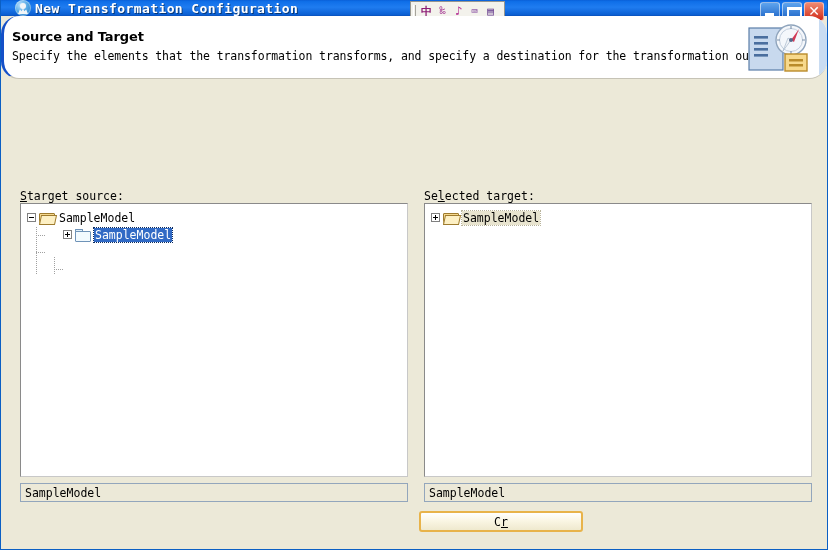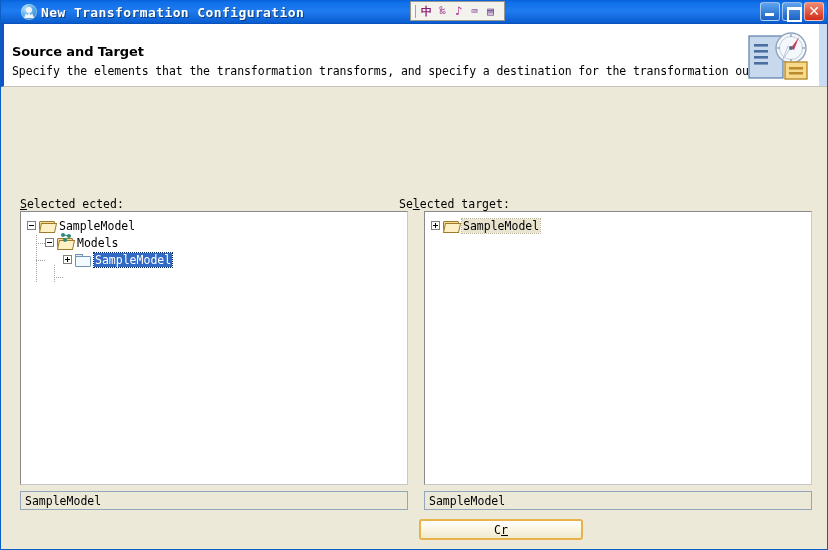--- a/index.html
+++ b/index.html
@@ -17,25 +17,25 @@
     width: 828px; height: 550px;
     background: #ECE9D8;
     border: 1px solid #0B5FC4;
     border-top: none;
     overflow: hidden;
   }
 
   
   #titlebar {
     position: relative;
-    height: 24px;
+    height: 16px;
     background: linear-gradient(180deg,#0A60D8 0%,#0F6FE8 10%,#1F7CF0 45%,#0B5FD2 92%,#0A4FB8 100%);
     display: flex;
     align-items: center;
-    padding-left: 20px;
+    padding-left: 14px;
     user-select: none;
   }
   #app-icon {
     width: 16px; height: 16px;
     border-radius: 50%;
     background: radial-gradient(circle at 35% 32%, #bfe4ff 0%, #55aae6 45%, #1e72bd 100%);
     position: relative;
     flex: 0 0 auto;
     margin-right: 4px;
     box-shadow: 0 0 0 1px rgba(255,255,255,.35) inset;
@@ -125,22 +125,23 @@
     margin-top:-1px;
   }
 
   
   #header {
     position: relative;
     height: 63px;
     background: #FFFFFF;
     border-left: 3px solid #1550C8;
     border-bottom: 1px solid #C6C3B6;
-    padding: 20px 0 0 8px;
-    overflow: hidden;
+    padding: 13px 0 0 8px;
+    overflow: hidden;
+    border-radius: 18px;
   }
   #header-title {
     font-family: "DejaVu Sans", "Liberation Sans", sans-serif;
     font-size: 13px;
     font-weight: bold;
     color: #000000;
     letter-spacing: -.1px;
   }
   #header-desc {
     margin-top: 5px;
@@ -375,58 +376,51 @@
         <circle cx="44" cy="20" r="2" fill="#55688A"></circle>
         <rect x="38" y="34" width="22" height="17" fill="#F7D98C" stroke="#B98B2A" stroke-width="1.4"></rect>
         <rect x="42" y="39" width="14" height="2.5" fill="#B98B2A"></rect>
         <rect x="42" y="44" width="14" height="2.5" fill="#B98B2A"></rect>
       </svg>
     </div>
   </div>
 
   <div id="body">
 
-    <div class="panel-label" style="left:19px; top:110px;"><span class="mn">S</span><span>elected ected:</span></div>
+    <div class="panel-label" style="left:19px; top:110px;"><span class="mn">S</span><span>target source:</span></div>
 
     <div class="tree-box" id="source-tree" style="left:19px; top:124px; width:388px; height:274px;">
       <div style="position:relative; padding:5px 0 0 6px;">
 
         <div class="guide" style="left:15px; top:23px; height:48px;"></div>
         <div class="guide-h" style="left:15px; top:31px; width:9px;"></div>
         <div class="guide-h" style="left:15px; top:48px; width:9px;"></div>
         <div class="guide" style="left:33px; top:53px; height:18px;"></div>
         <div class="guide-h" style="left:33px; top:65px; width:9px;"></div>
 
         <div class="trow">
           <div class="twist"></div>
           <div class="ico folder-open"></div>
           <span class="tlabel">SampleModel</span>
         </div>
 
 
-        <div class="trow" style="padding-left:18px;">
-          <div class="twist"></div>
-          <div class="ico folder-open">
-              <span class="badge models"></span>
-            </div>
-          <span class="tlabel">Models</span>
-        </div>
 
         <div class="trow" style="padding-left:36px;">
           <div class="twist plus"></div>
           <div class="ico folder-closed"></div>
           <span class="tlabel sel-active">SampleModel</span>
         </div>
 
       </div>
     </div>
 
     <div class="field" style="left:19px; top:404px; width:388px;">SampleModel</div>
 
-    <div class="panel-label" style="left:398px; top:110px;"><span>Se</span><span class="mn">l</span><span>ected target:</span></div>
+    <div class="panel-label" style="left:423px; top:110px;"><span>Se</span><span class="mn">l</span><span>ected target:</span></div>
 
     <div class="tree-box" id="target-tree" style="left:423px; top:124px; width:388px; height:274px;">
       <div style="position:relative; padding:5px 0 0 6px;">
         <div class="trow">
           <div class="twist plus"></div>
           <div class="ico folder-open"></div>
           <span class="tlabel sel-inactive">SampleModel</span>
         </div>
       </div>
     </div>

